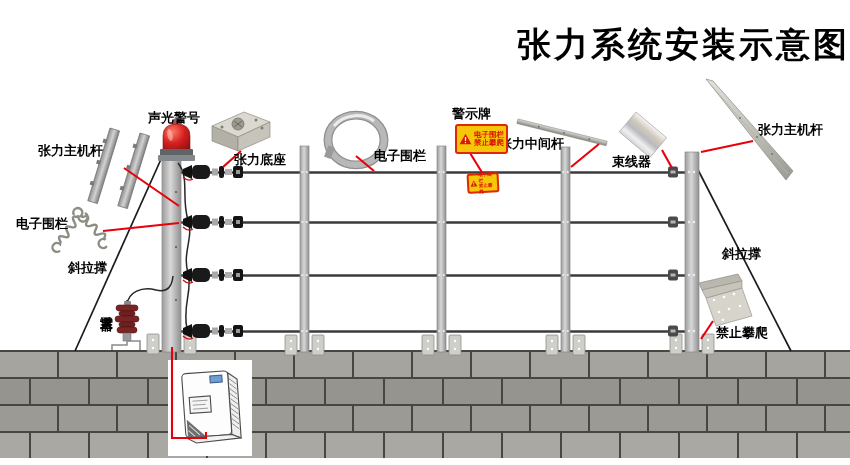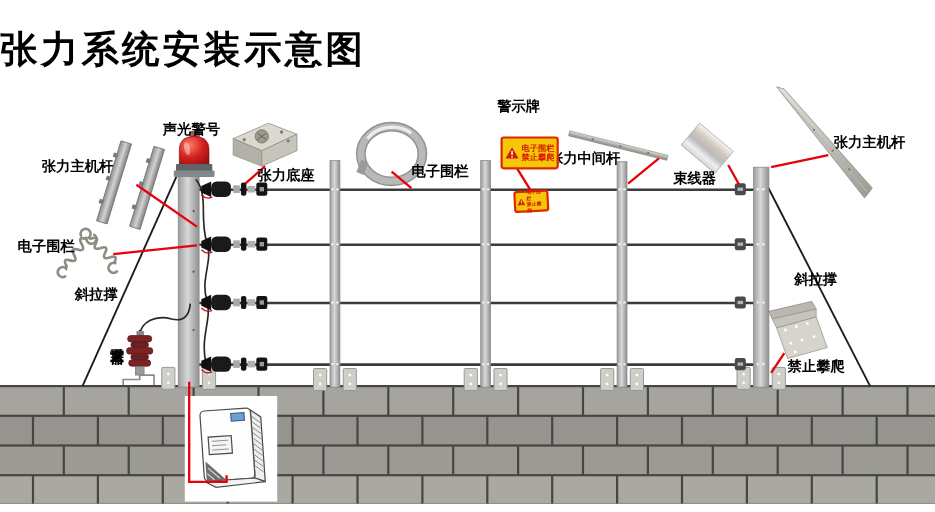--- a/index.html
+++ b/index.html
@@ -1,18 +1,18 @@
 <!DOCTYPE html>
 <html><head>
 <meta charset="utf-8">
 <style>
   html,body{margin:0;padding:0;background:#fff;}
   #stage{position:relative;width:850px;height:465px;background:#fff;overflow:hidden;
          font-family:"Liberation Sans",sans-serif;}
-  #title{position:absolute;left:0;right:0;top:22px;text-align:left;z-index:5;
+  #title{position:absolute;left:0;right:0;top:22px;text-align:right;z-index:5;
          font-family:"Liberation Serif",serif;font-weight:700;font-size:34px;
          letter-spacing:3px;color:#000;}
   .label{position:absolute;z-index:5;font:700 13px/1.15 "Liberation Sans",sans-serif;
          color:#000;white-space:nowrap;}
   .label-vert{writing-mode:vertical-rl;text-orientation:upright;letter-spacing:2px;}
   #wall{position:absolute;left:0;top:350px;width:850px;height:108px;background:#474641;
         z-index:1;overflow:hidden;}
   .brick{position:absolute;}
   #inset-box{position:absolute;left:168px;top:360px;width:84px;height:96px;background:#fff;z-index:2;}
   #diagram-svg{position:absolute;left:0;top:0;z-index:3;pointer-events:none;}
@@ -425,21 +425,21 @@
       <line x1="701" y1="152" x2="753" y2="141"></line>
       <line x1="713" y1="321" x2="701" y2="339"></line>
       <polyline points="172,347 172,438 206,438 206,432"></polyline>
     </g>
   </svg>
 
   <div class="label" style="left:38px;top:144px">张力主机杆</div>
   <div class="label" style="left:148px;top:111px">声光警号</div>
   <div class="label" style="left:234px;top:153px">张力底座</div>
   <div class="label" style="left:374px;top:149px">电子围栏</div>
-  <div class="label" style="left:452px;top:90px">警示牌</div>
+  <div class="label" style="left:452px;top:107px">警示牌</div>
   <div class="label" style="left:499px;top:137px">张力中间杆</div>
   <div class="label" style="left:612px;top:155px">束线器</div>
   <div class="label" style="left:758px;top:123px">张力主机杆</div>
   <div class="label" style="left:16px;top:217px">电子围栏</div>
   <div class="label" style="left:68px;top:261px">斜拉撑</div>
   <div class="label" style="left:722px;top:247px">斜拉撑</div>
   <div class="label label-vert" style="left:98px;top:305px;height:52px">避雷器</div>
   <div class="label" style="left:716px;top:326px">禁止攀爬</div>
 
   <div class="sign" id="sign-big">

